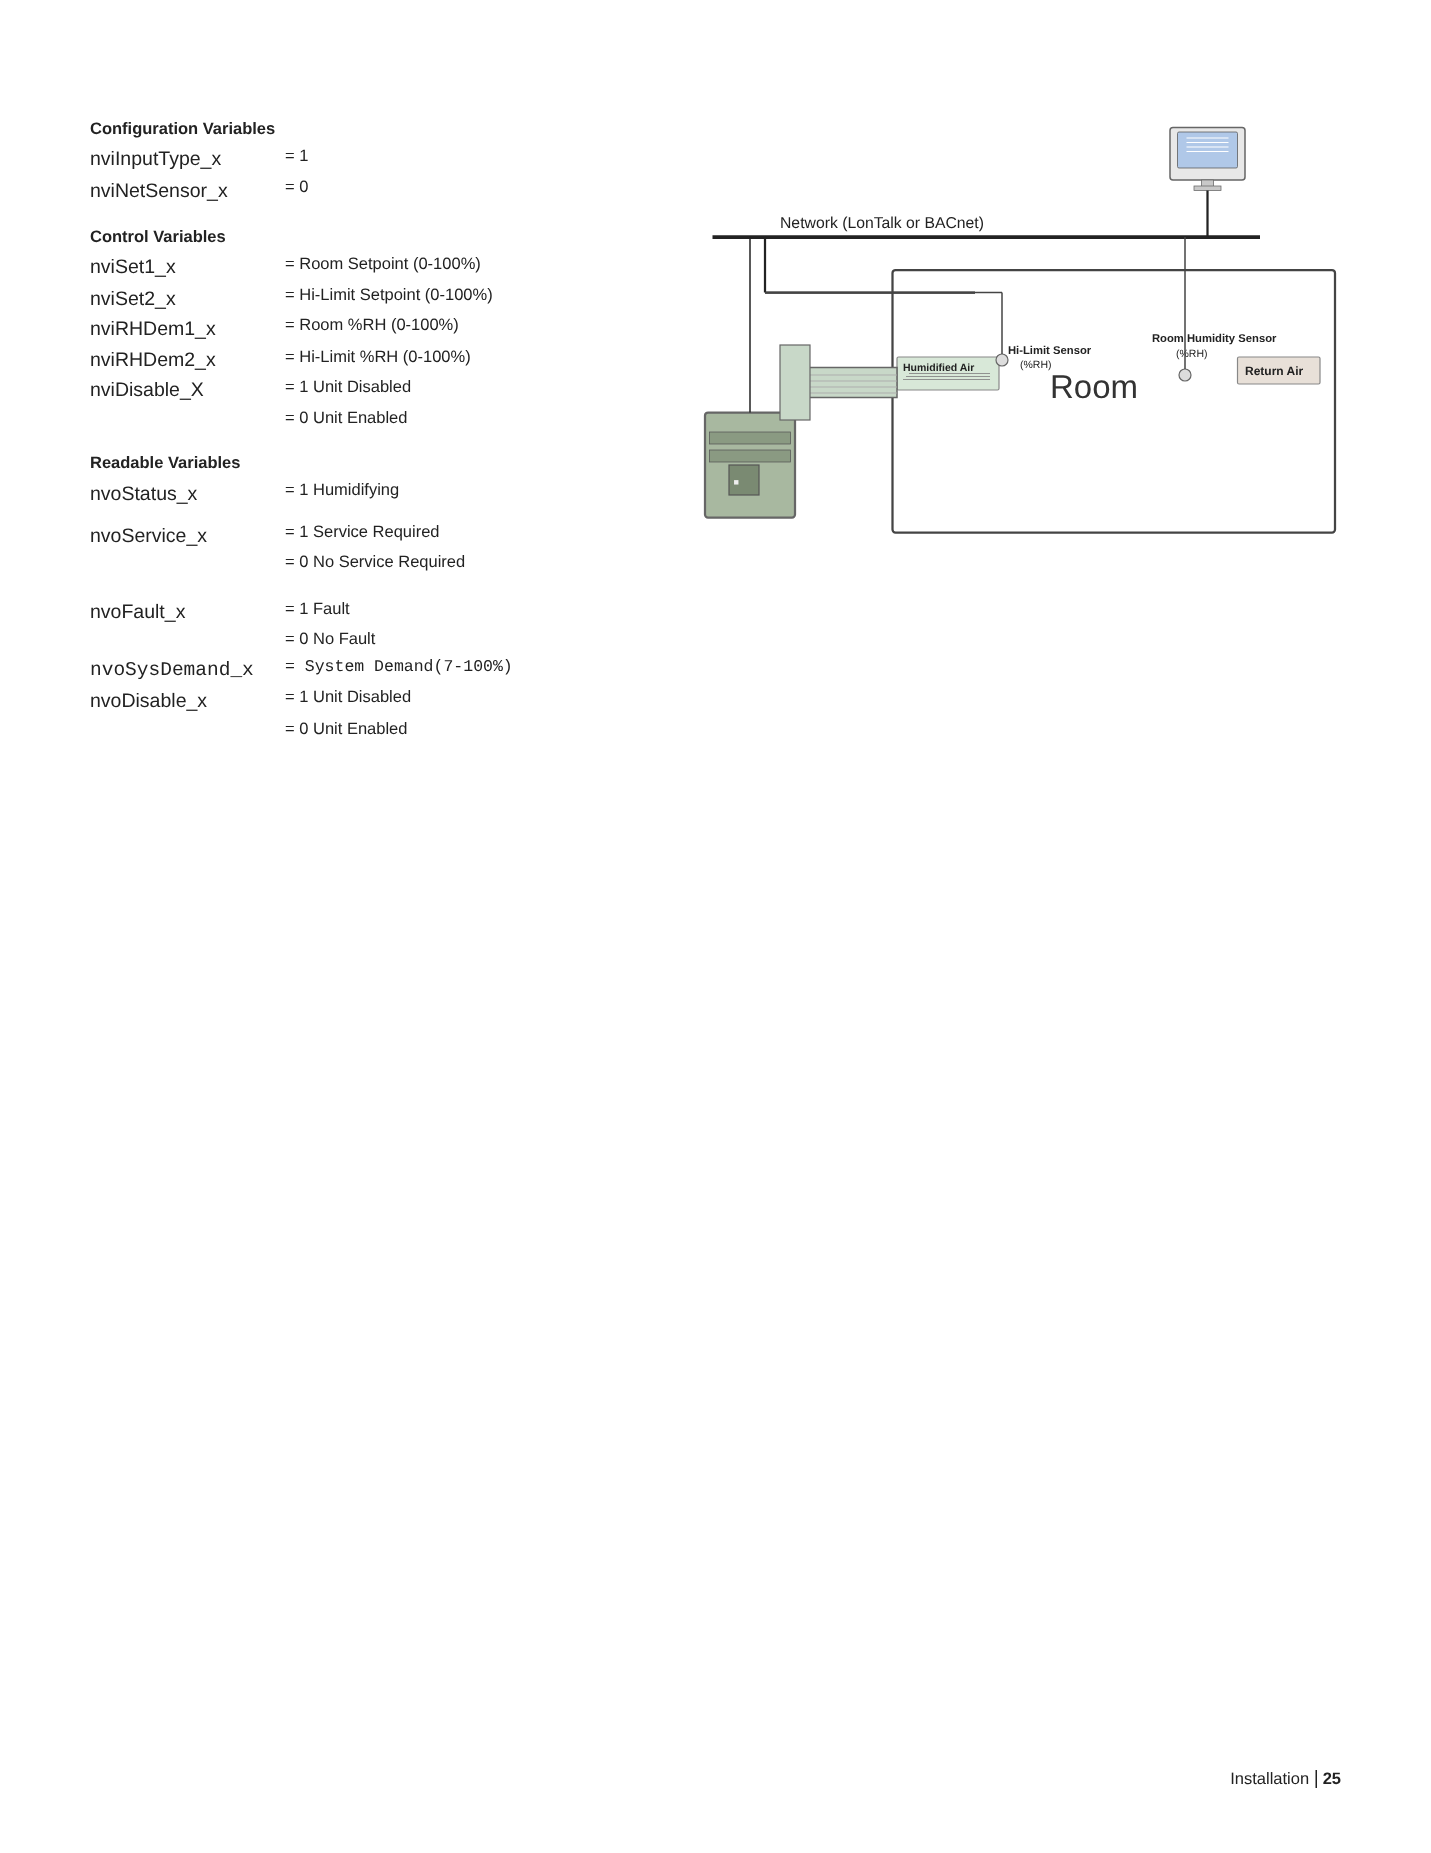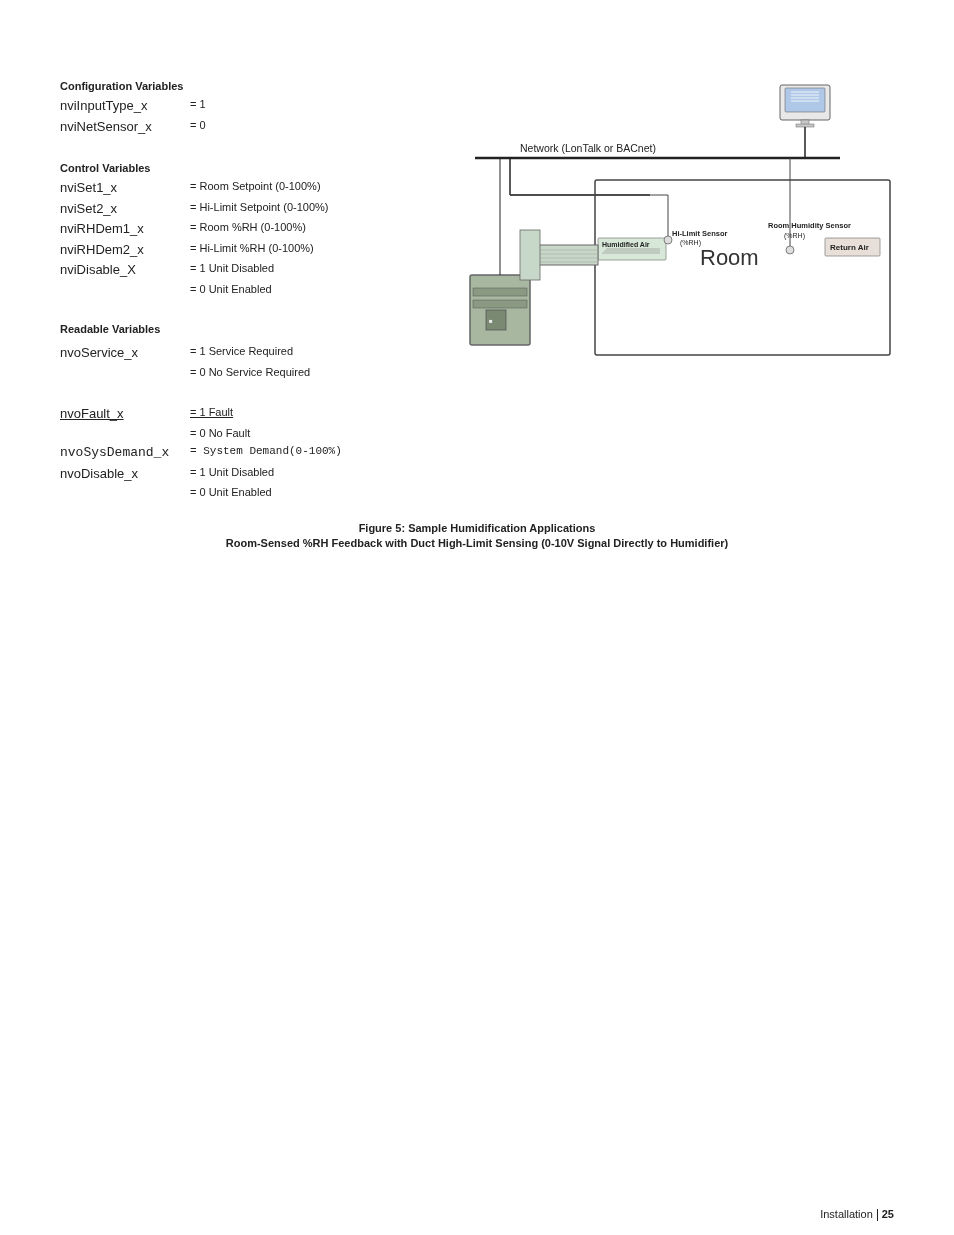--- a/index.html
+++ b/index.html
@@ -47,41 +47,41 @@
     .var-name {
       width: 130px;
       font-size: 13px;
     }
 
     .var-value {
       font-size: 11px;
     }
 
     .section-gap {
-      margin-top: 26px;
+      margin-top: 16px;
       margin-bottom: 4px;
     }
 
     .diagram-panel {
       flex: 1;
       position: relative;
     }
 
     .figure-caption-line1 {
       font-weight: bold;
       margin-bottom: 3px;
     }
 
     .figure-caption-line2 {
       font-weight: bold;
     }
 
     .footer {
       position: absolute;
-      bottom: 14px;
+      bottom: 43px;
       right: 60px;
       font-size: 11px;
       color: #222;
       margin-left: 21px;
     }
 
     .footer-separator {
       display: inline-block;
       width: 1px;
       height: 12px;
@@ -128,39 +128,43 @@
       <div class="var-row">
         <span class="var-name">nviDisable_X</span>
         <span class="var-value">= 1 Unit Disabled</span>
       </div>
       <div class="var-row">
         <span class="var-name"></span>
         <span class="var-value">= 0 Unit Enabled</span>
       </div>
 
       <div class="section-title section-gap">Readable Variables</div>
+      <div class="var-row">
+        <span class="var-name">nvoStatus_x</span>
+        <span class="var-value">= 1 Humidifying</span>
+      </div>
       <div class="var-row" style="margin-top:8px;">
         <span class="var-name">nvoService_x</span>
         <span class="var-value">= 1 Service Required</span>
       </div>
       <div class="var-row">
         <span class="var-name"></span>
         <span class="var-value">= 0 No Service Required</span>
       </div>
-      <div class="var-row" style="margin-top:24px;text-decoration:underline;">
+      <div class="var-row" style="margin-top:14px;">
         <span class="var-name">nvoFault_x</span>
         <span class="var-value">= 1 Fault</span>
       </div>
       <div class="var-row">
         <span class="var-name"></span>
         <span class="var-value">= 0 No Fault</span>
       </div>
       <div class="var-row" style="margin-top:2px;font-family:Liberation Mono, monospace;">
         <span class="var-name">nvoSysDemand_x</span>
-        <span class="var-value">= System Demand(0-100%)</span>
+        <span class="var-value">= System Demand(7-100%)</span>
       </div>
       <div class="var-row">
         <span class="var-name">nvoDisable_x</span>
         <span class="var-value">= 1 Unit Disabled</span>
       </div>
       <div class="var-row">
         <span class="var-name"></span>
         <span class="var-value">= 0  Unit Enabled</span>
       </div>
 
@@ -235,21 +239,17 @@
 
         <rect x="405" y="158" width="55" height="18" rx="1" fill="#e8e0d8" stroke="#888" stroke-width="0.8"></rect>
         <text x="410" y="170" font-size="8" font-family="Arial" fill="#222" font-weight="bold">Return Air</text>
 
         <line x1="80" y1="195" x2="80" y2="78" stroke="#222" stroke-width="1"></line>
 
       </svg>
     </div>
   </div>
 
-  <div style="margin-top: 20px; text-align: center;">
-    <div class="figure-caption-line1">Figure 5:  Sample Humidification Applications</div>
-    <div class="figure-caption-line2">Room-Sensed %RH Feedback with Duct High-Limit Sensing (0-10V Signal Directly to Humidifier)</div>
-  </div>
 </div>
 
 <div class="footer">
   <span>Installation</span><span class="footer-separator"></span><strong>25</strong>
 </div>
 
 </body></html>

